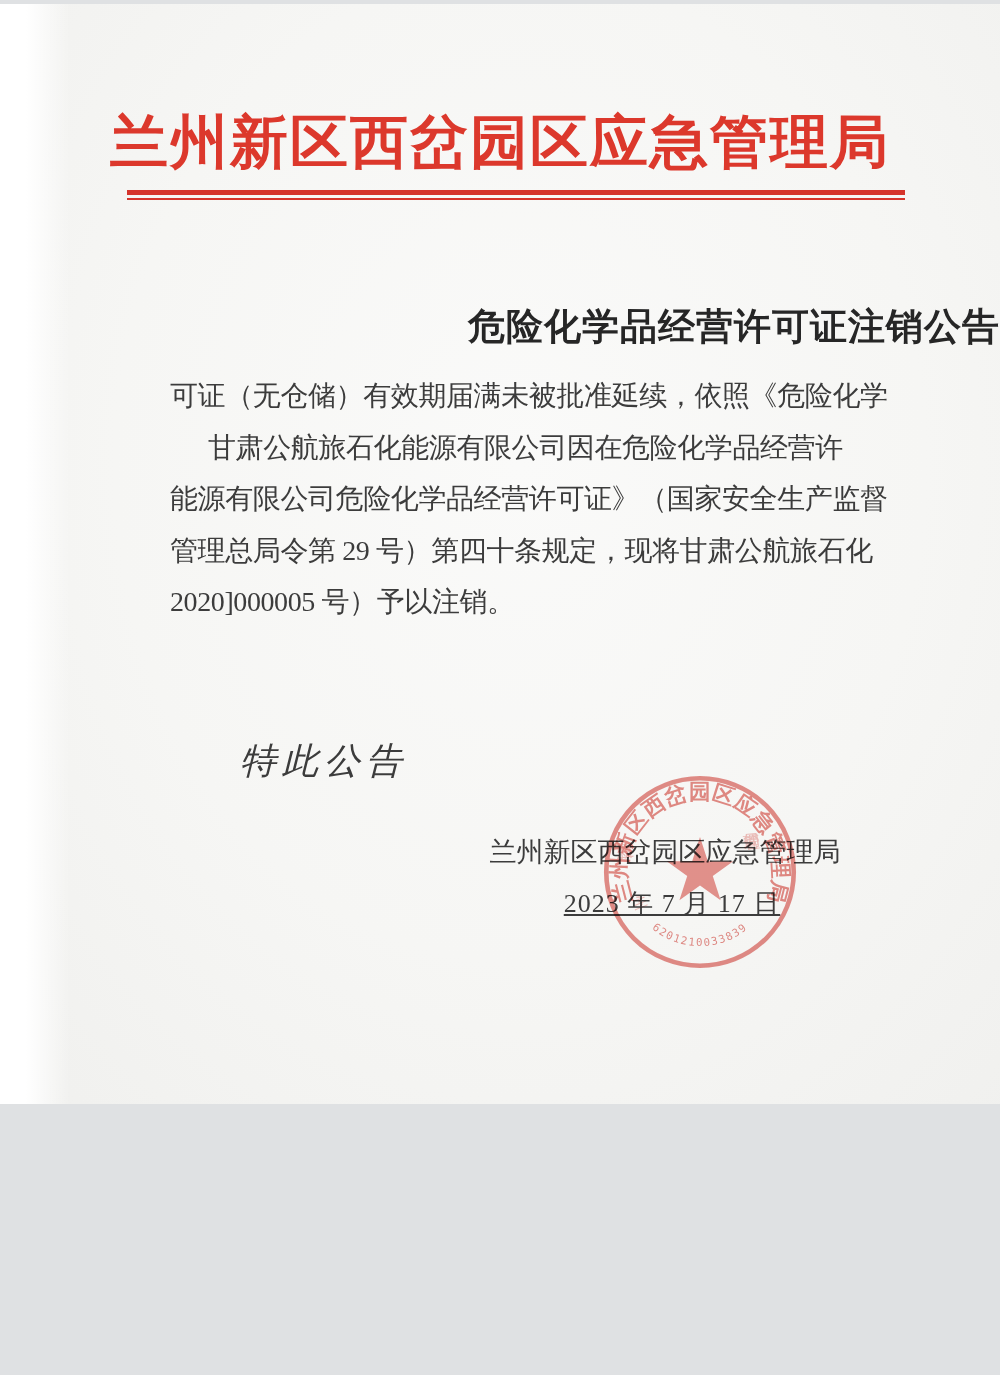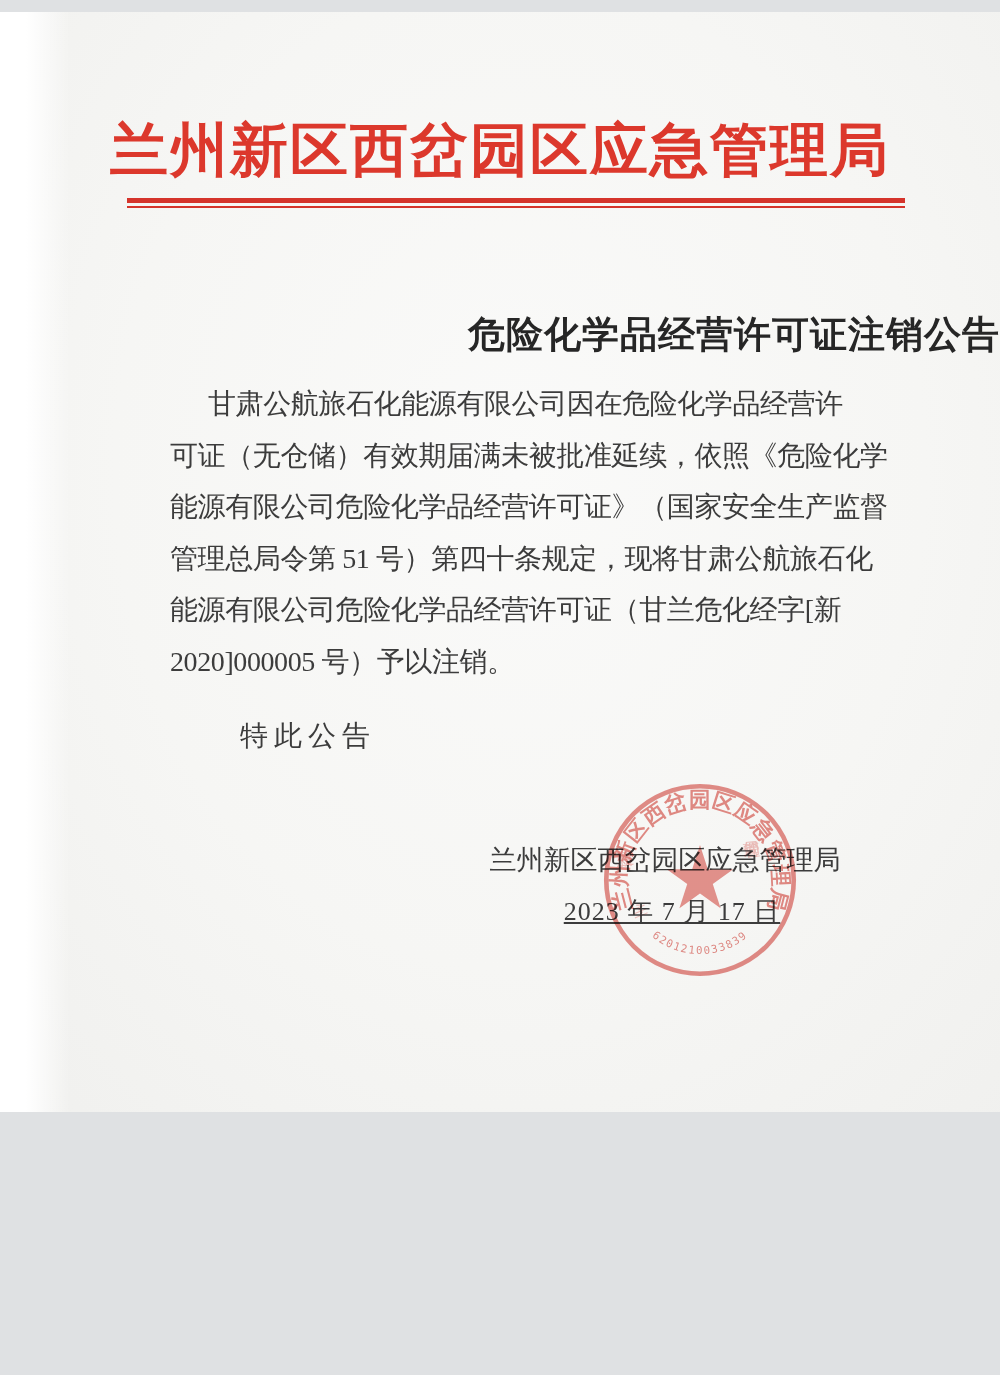--- a/index.html
+++ b/index.html
@@ -1,19 +1,19 @@
 <!DOCTYPE html>
 <html><head>
 <meta charset="utf-8">
 <style>
   html,body{margin:0;padding:0;background:#dfe1e3;}
   .page{
     position:relative;
     width:1000px;height:1100px;
-    margin:12px auto;
+    margin:4px auto;
     overflow:hidden;
     background:
       linear-gradient(90deg,#ffffff 0px,#ffffff 26px,rgba(255,255,255,0) 70px),
       radial-gradient(ellipse at 52% 42%, #fafaf9 0%, #f6f6f4 55%, #f0f0ee 100%);
     font-family:"Liberation Serif","DejaVu Serif",serif;
   }
   .agency-header{
     position:absolute;top:100px;left:25px;width:950px;
     text-align:center;
     font-size:58px;font-weight:bold;
@@ -35,23 +35,24 @@
   }
   .body-text{
     position:absolute;top:366px;left:170px;width:718px;
     font-size:28px;line-height:51.5px;
     letter-spacing:-0.4px;
     color:var(--ink);
   }
   .body-text .line{white-space:nowrap;}
   .body-text .line.indent{text-indent:38px;}
   .closing{
-    position:absolute;top:705px;left:240px;
-    font-size:28px;color:var(--ink);
+    position:absolute;top:733px;left:240px;
+    font-size:36px;color:var(--ink);
     letter-spacing:6px;
+    font-style:italic;
   }
   .sig-agency{
     position:absolute;top:830px;left:465px;width:400px;
     text-align:center;font-size:27px;color:var(--ink);
     white-space:nowrap;
   }
   .sig-date{
     position:absolute;top:882px;left:472px;width:400px;
     text-align:center;font-size:26px;color:var(--ink);
     letter-spacing:1px;white-space:nowrap;text-decoration:underline;
@@ -69,25 +70,24 @@
 <div class="page" style="--red: #dc382c; --rule: #d5342b; --ink: #3c3c3c; --seal: #e0706a;">
 
   <div class="agency-header">兰州新区西岔园区应急管理局</div>
 
   <div class="rule rule-header-thick"></div>
   <div class="rule rule-header-thin"></div>
 
   <div class="doc-title">危险化学品经营许可证注销公告</div>
 
   <div class="body-text">
+    <div class="line">可证（无仓储）有效期届满未被批准延续，依照《危险化学</div>
     <div class="line indent">甘肃公航旅石化能源有限公司因在危险化学品经营许</div>
-    <div class="line">可证（无仓储）有效期届满未被批准延续，依照《危险化学</div>
     <div class="line">能源有限公司危险化学品经营许可证》（国家安全生产监督</div>
-    <div class="line">管理总局令第 51 号）第四十条规定，现将甘肃公航旅石化</div>
-    <div class="line">能源有限公司危险化学品经营许可证（甘兰危化经字[新</div>
+    <div class="line">管理总局令第 29 号）第四十条规定，现将甘肃公航旅石化</div>
     <div class="line">2020]000005 号）予以注销。</div>
   </div>
 
   <div class="closing">特此公告</div>
 
   <div class="sig-agency">兰州新区西岔园区应急管理局</div>
 
   <div class="sig-date">2023 年 7 月 17 日</div>
 
   <svg class="seal" viewBox="0 0 200 200" xmlns="http://www.w3.org/2000/svg">

